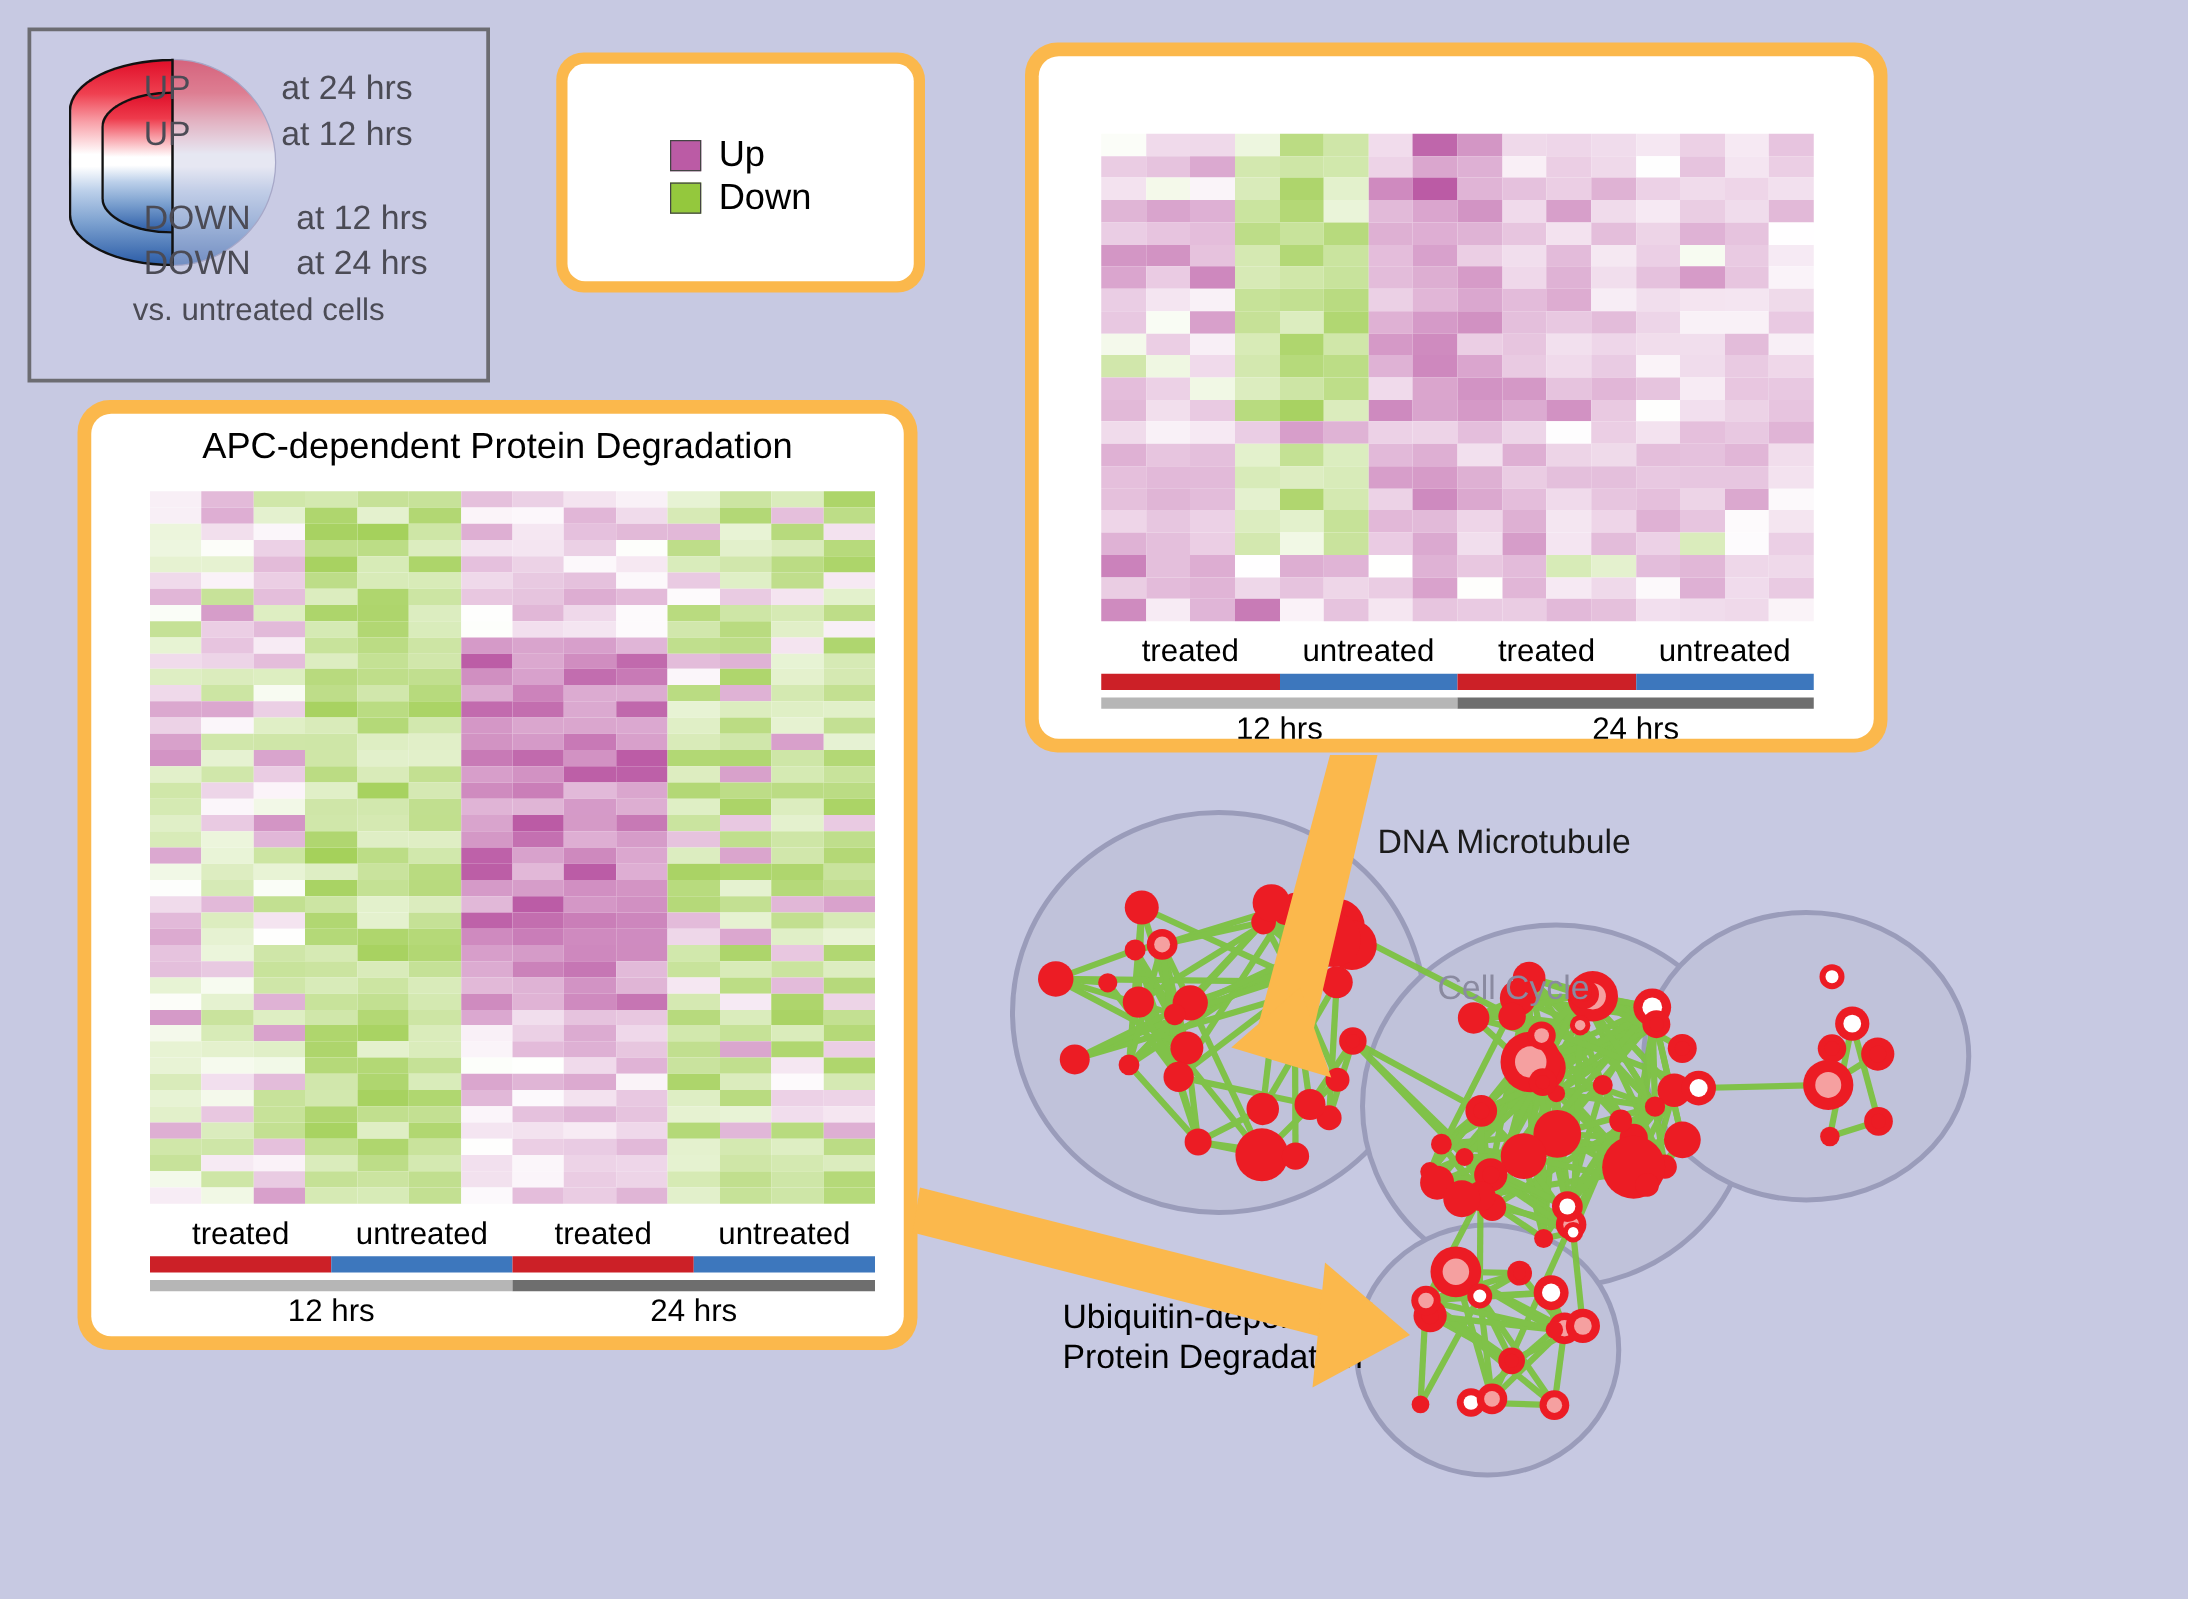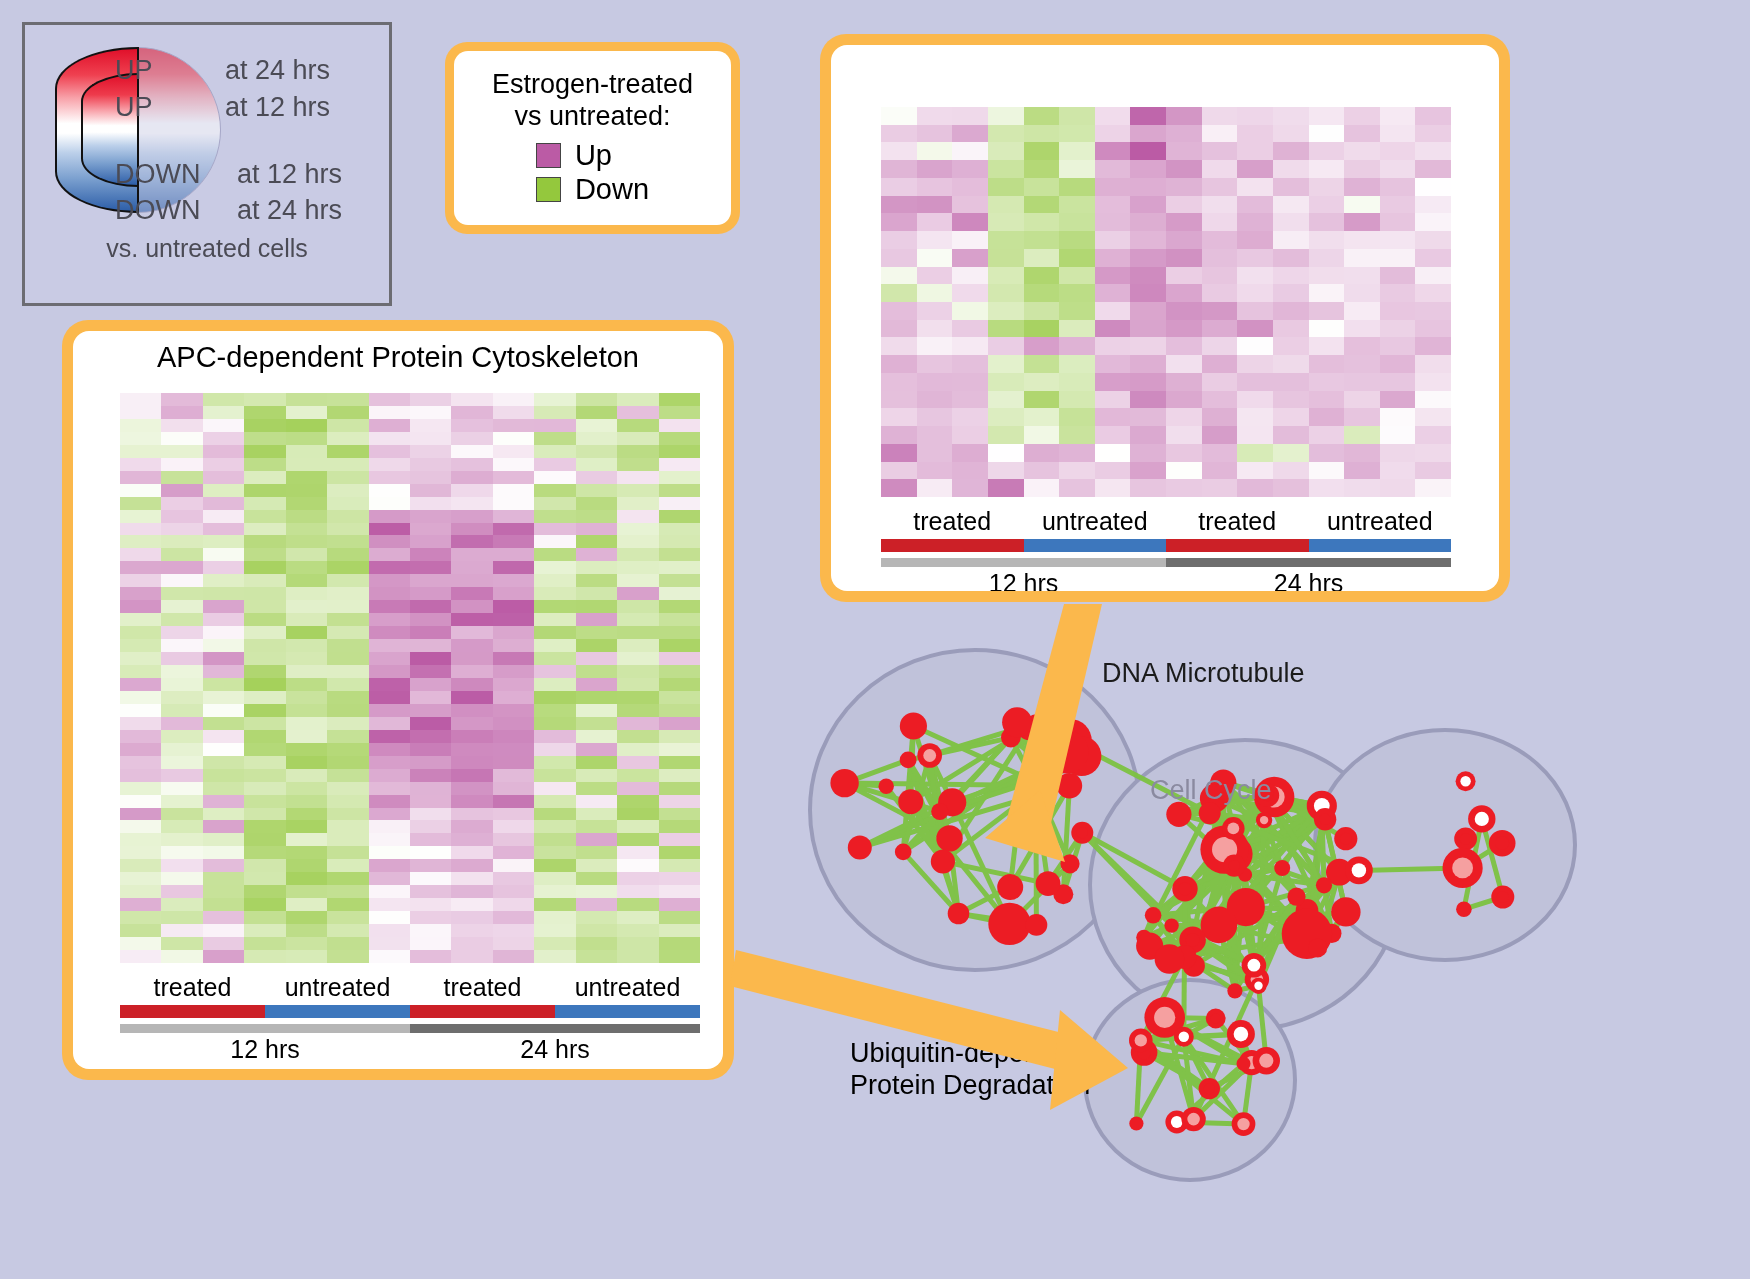--- a/index.html
+++ b/index.html
@@ -104,24 +104,20 @@
     <span class="lg-lbl" style="left:212px;top:134px;">at 12 hrs</span>
     <span class="lg-lbl" style="left:90px;top:170px;">DOWN</span>
     <span class="lg-lbl" style="left:212px;top:170px;">at 24 hrs</span>
     <div class="lg-note">
       <div>vs. untreated cells</div>
     </div>
   </div>
 
   <div class="updown-card">
     <div class="updown-inner">
-      <div class="updown-title">
-        <div>Estrogen-treated</div>
-        <div>vs untreated:</div>
-      </div>
       <div class="updown-rows">
         <div class="ud-row">
           <span class="ud-sw" id="sw-up" style="background: rgb(187, 91, 165);"></span>
           <span class="ud-txt">Up</span>
         </div>
         <div class="ud-row">
           <span class="ud-sw" id="sw-down" style="background: rgb(148, 200, 61);"></span>
           <span class="ud-txt">Down</span>
         </div>
       </div>
@@ -504,21 +500,21 @@
         <div class="axis-times">
             <span>12 hrs</span>
             <span>24 hrs</span>
           </div>
       </div>
     </div>
   </div>
 
   <div class="panel" id="panel-apc">
     <div class="panel-inner">
-      <div class="panel-title">APC-dependent Protein Cytoskeleton</div>
+      <div class="panel-title">APC-dependent Protein Degradation</div>
       <div class="hm" id="hm-apc" style="left: 47px; top: 62px; width: 580px; height: 570px; grid-template-columns: repeat(14, 1fr); grid-template-rows: repeat(44, 1fr);">
           <div style="background: rgb(248, 239, 246);"></div>
           <div style="background: rgb(227, 186, 217);"></div>
           <div style="background: rgb(208, 231, 169);"></div>
           <div style="background: rgb(212, 233, 176);"></div>
           <div style="background: rgb(198, 225, 151);"></div>
           <div style="background: rgb(199, 226, 153);"></div>
           <div style="background: rgb(229, 192, 220);"></div>
           <div style="background: rgb(235, 208, 229);"></div>
           <div style="background: rgb(244, 228, 240);"></div>

